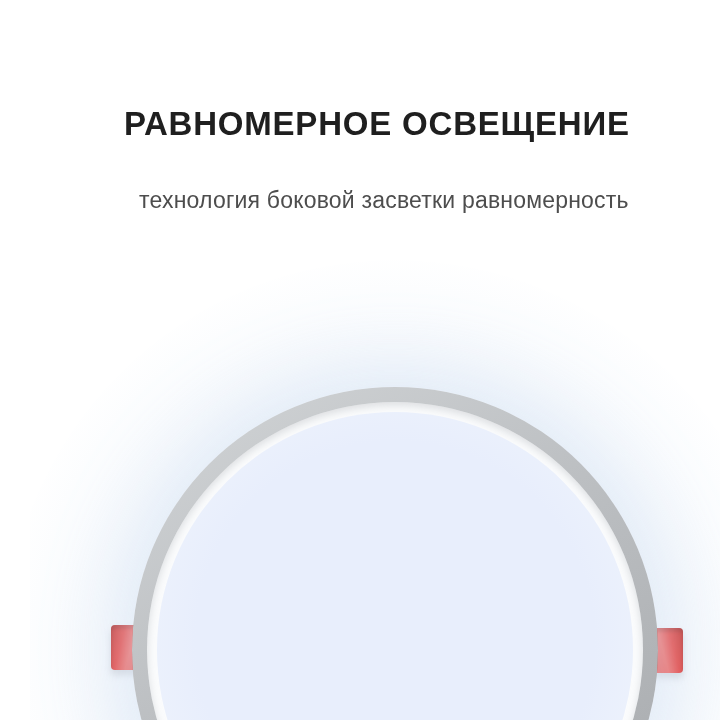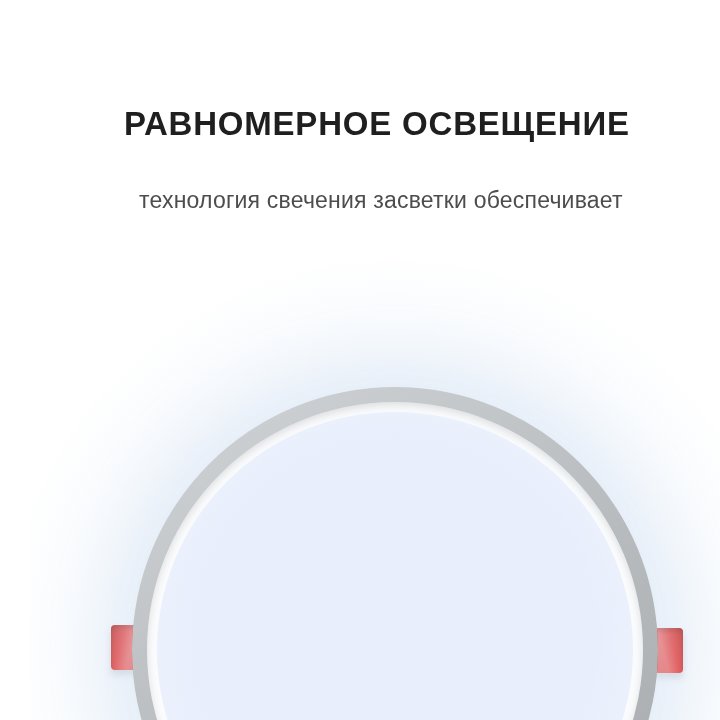--- a/index.html
+++ b/index.html
@@ -124,21 +124,21 @@
   }
 </style>
 </head>
 <body>
 
 <div class="page">
 
   <header class="header">
     <h1 class="page-title">РАВНОМЕРНОЕ ОСВЕЩЕНИЕ</h1>
     <p class="subtitle">
-      <span>технология свечения засветки обеспечивает</span><br>
+      <span>технология боковой засветки равномерность</span><br>
     </p>
   </header>
 
   <div class="photo">
     <div class="ambient-glow"></div>
 
     <div class="clip clip-left"></div>
     <div class="clip clip-right"></div>
 
     <div class="lamp">

